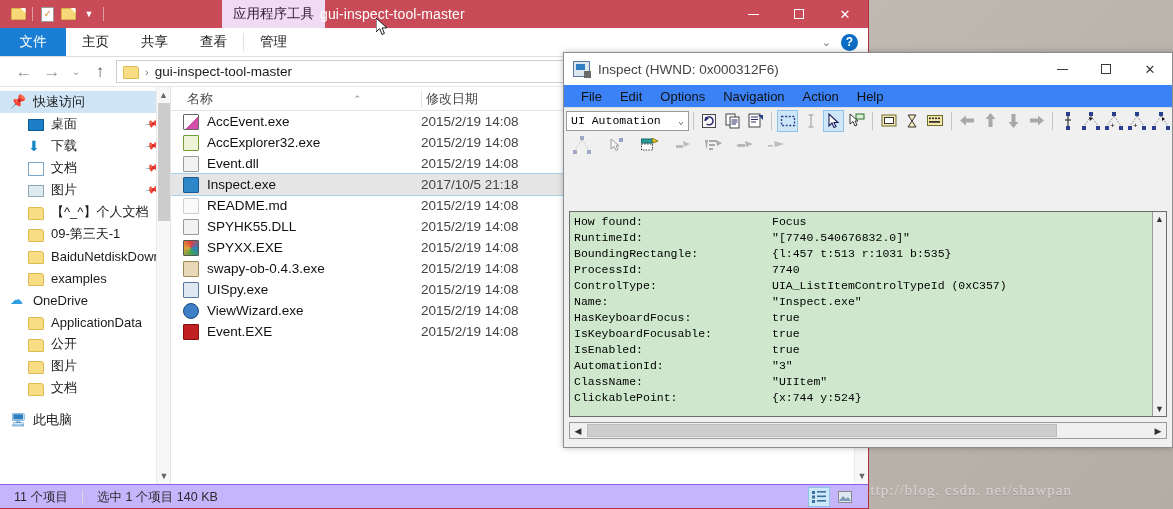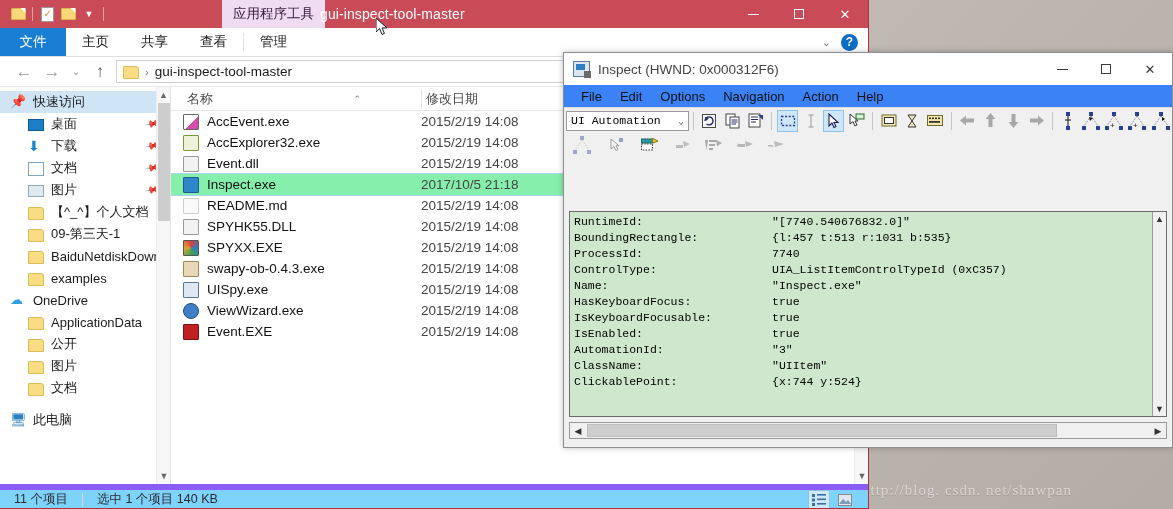--- a/index.html
+++ b/index.html
@@ -141,30 +141,30 @@
 
   .exp-split { width:1px; background:#e4e4e4; }
 
   .exp-files { flex:1; background:#fff; position:relative; overflow:hidden; }
   .fl-head { height:24px; display:flex; align-items:center; border-bottom:1px solid #e6e6e6;
     font-size:13px; color:#4a4a4a; }
   .fl-head .c-name { width:250px; padding-left:16px; position:relative;}
   .fl-head .c-name .sortcaret { position:absolute; right:60px; top:4px; color:#777; font-size:9px;}
   .fl-head .c-date { padding-left:4px; border-left:1px solid #e6e6e6; }
   .fl-row { height:21px; display:flex; align-items:center; font-size:13.5px; color:#111; }
-  .fl-row.sel { background:#86efac; outline:1px solid #a8d4ef; }
+  .fl-row.sel { background:#e5e5e5; outline:1px solid #a8d4ef; }
   .fl-name { width:250px; display:flex; align-items:flex-start; gap:8px; padding-left:12px; }
   .fl-date { color:#444; }
   .fico { width:16px; height:16px; flex:0 0 16px; border-radius:1px; }
 
   .fl-vscroll { position:absolute; right:0; top:0; width:14px; height:100%; background:#f7f7f7; border-left:1px solid #ededed;}
   .fl-vscroll .sb-up,.fl-vscroll .sb-dn{height:16px;display:flex;align-items:center;justify-content:center;color:#666;font-size:9px;}
 
   .exp-status {
-    height:25px; border-top:6px solid #8b5cf6; background:#7dd3fc;
+    height:25px; border-top:1px solid #8b5cf6; background:#c4b5fd;
     display:flex; align-items:center; font-size:12.5px; color:#2b2b2b; padding-left:14px; gap:0;
   }
   .st-seg { padding-right:14px; }
   .st-div { width:1px; height:14px; background:#d8d8d8; margin-right:14px; }
   .view-btns { margin-left:auto; display:flex; gap:4px; padding-right:12px; }
   .vb { width:22px;height:20px;border:1px solid transparent; display:flex;align-items:center;justify-content:center;}
   .vb.active { background:#cfe8f8; border-color:#8bc4e8; }
 
   
   .inspect {
@@ -732,20 +732,24 @@
         <svg width="18" height="12" viewBox="0 0 18 12" opacity="0.5">
             <rect x="1" y="6" width="5" height="1.6" fill="#8a8a8a"></rect>
             <polygon points="7,2 17,5 8,8" fill="#8a8a8a"></polygon>
           </svg>
       </div>
     </div>
 
     <div class="ins-content">
       <div class="props">
         <div class="prop-row">
+            <span class="prop-k">How found:</span>
+            <span class="prop-v">Focus</span>
+          </div>
+        <div class="prop-row">
             <span class="prop-k">RuntimeId:</span>
             <span class="prop-v">"[7740.540676832.0]"</span>
           </div>
         <div class="prop-row">
             <span class="prop-k">BoundingRectangle:</span>
             <span class="prop-v">{l:457 t:513 r:1031 b:535}</span>
           </div>
         <div class="prop-row">
             <span class="prop-k">ProcessId:</span>
             <span class="prop-v">7740</span>

